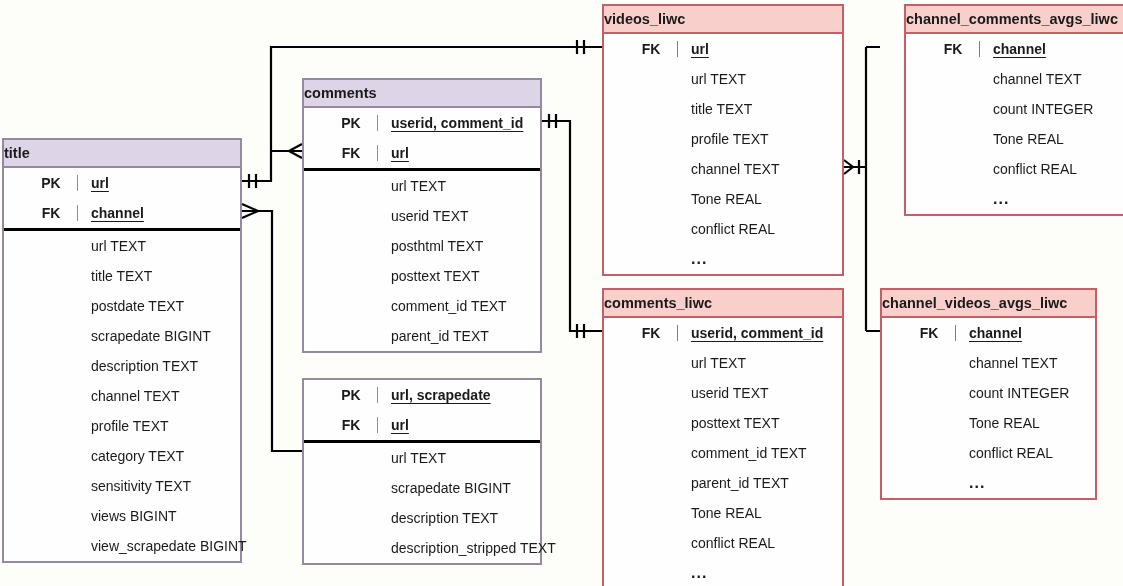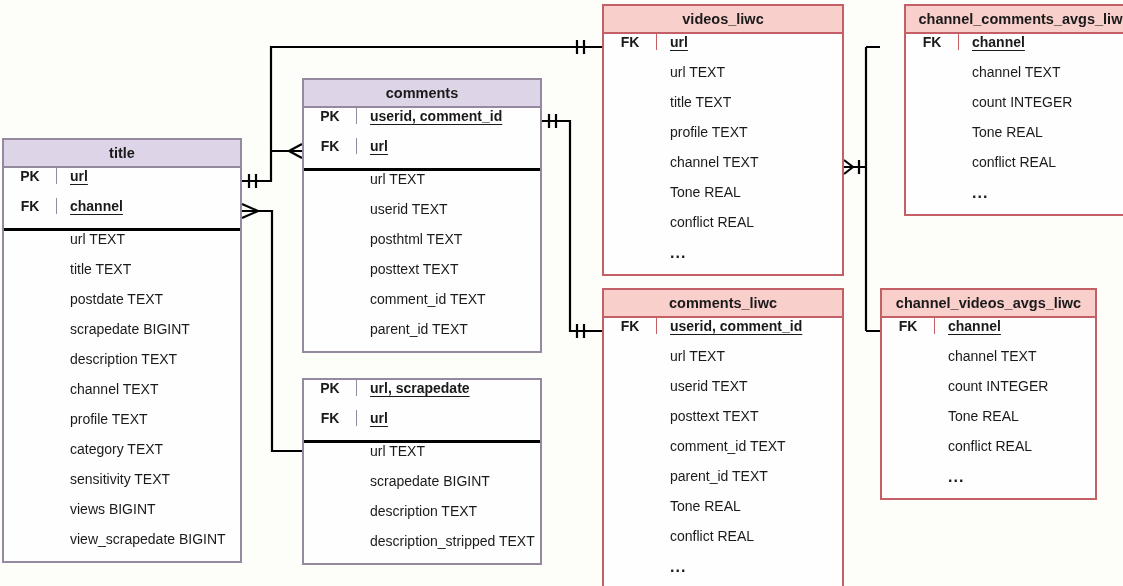--- a/index.html
+++ b/index.html
@@ -14,24 +14,24 @@
   svg.wires path{stroke:#000;stroke-width:2.2;fill:none;}
   .tbl{
     position:absolute;z-index:2;box-sizing:border-box;
     border:2px solid var(--bc);background:#fefefe;
   }
   .tbl.purple{--bc:#95899f;--hb:#ddd5e7;}
   .tbl.pink{--bc:#c55f66;--hb:#f9cfcc;}
   .hdr{
     height:26px;line-height:26px;background:var(--hb);
     border-bottom:2px solid var(--bc);
-    font-weight:bold;font-size:14.5px;text-align:center;
+    font-weight:bold;font-size:14.5px;text-align:left;
     white-space:nowrap;overflow:hidden;
   }
-  .row{display:flex;height:30px;align-items:flex-start;}
+  .row{display:flex;height:30px;align-items:center;padding-left:21px;}
   .row.sep{border-top:3px solid #000;}
   .tag{
     flex:0 0 52px;width:52px;border-right:1.5px solid var(--bc);
     display:flex;align-items:center;justify-content:center;
     font-weight:bold;font-size:14px;
   }
   .fld{
     display:flex;align-items:center;padding-left:13px;
     font-size:14px;white-space:nowrap;
   }

